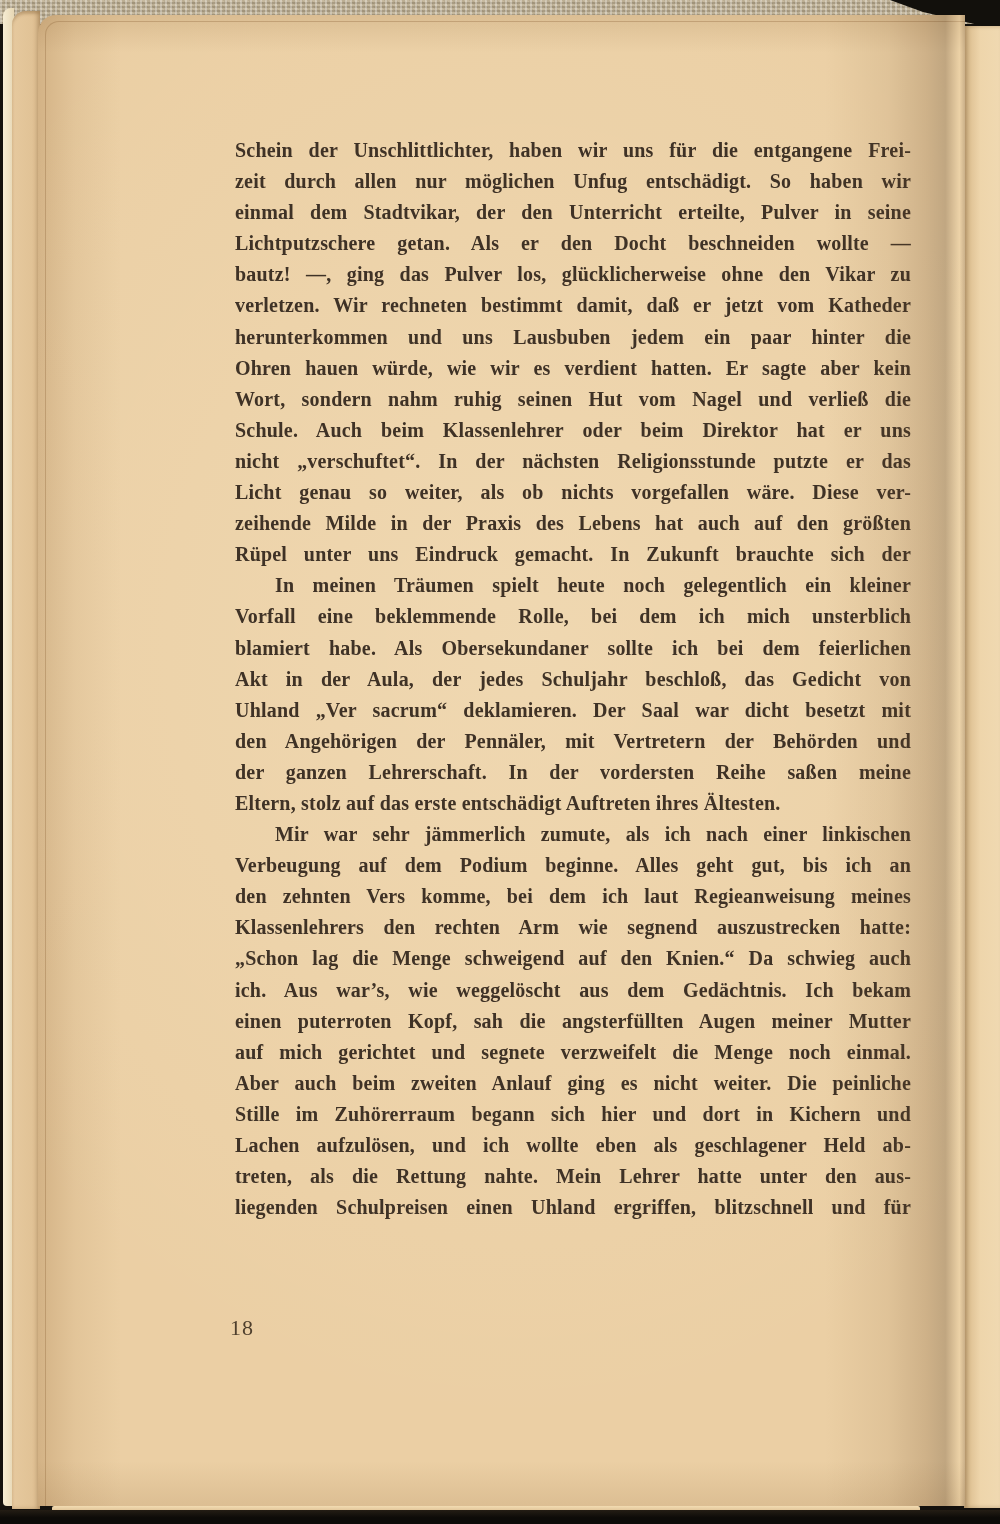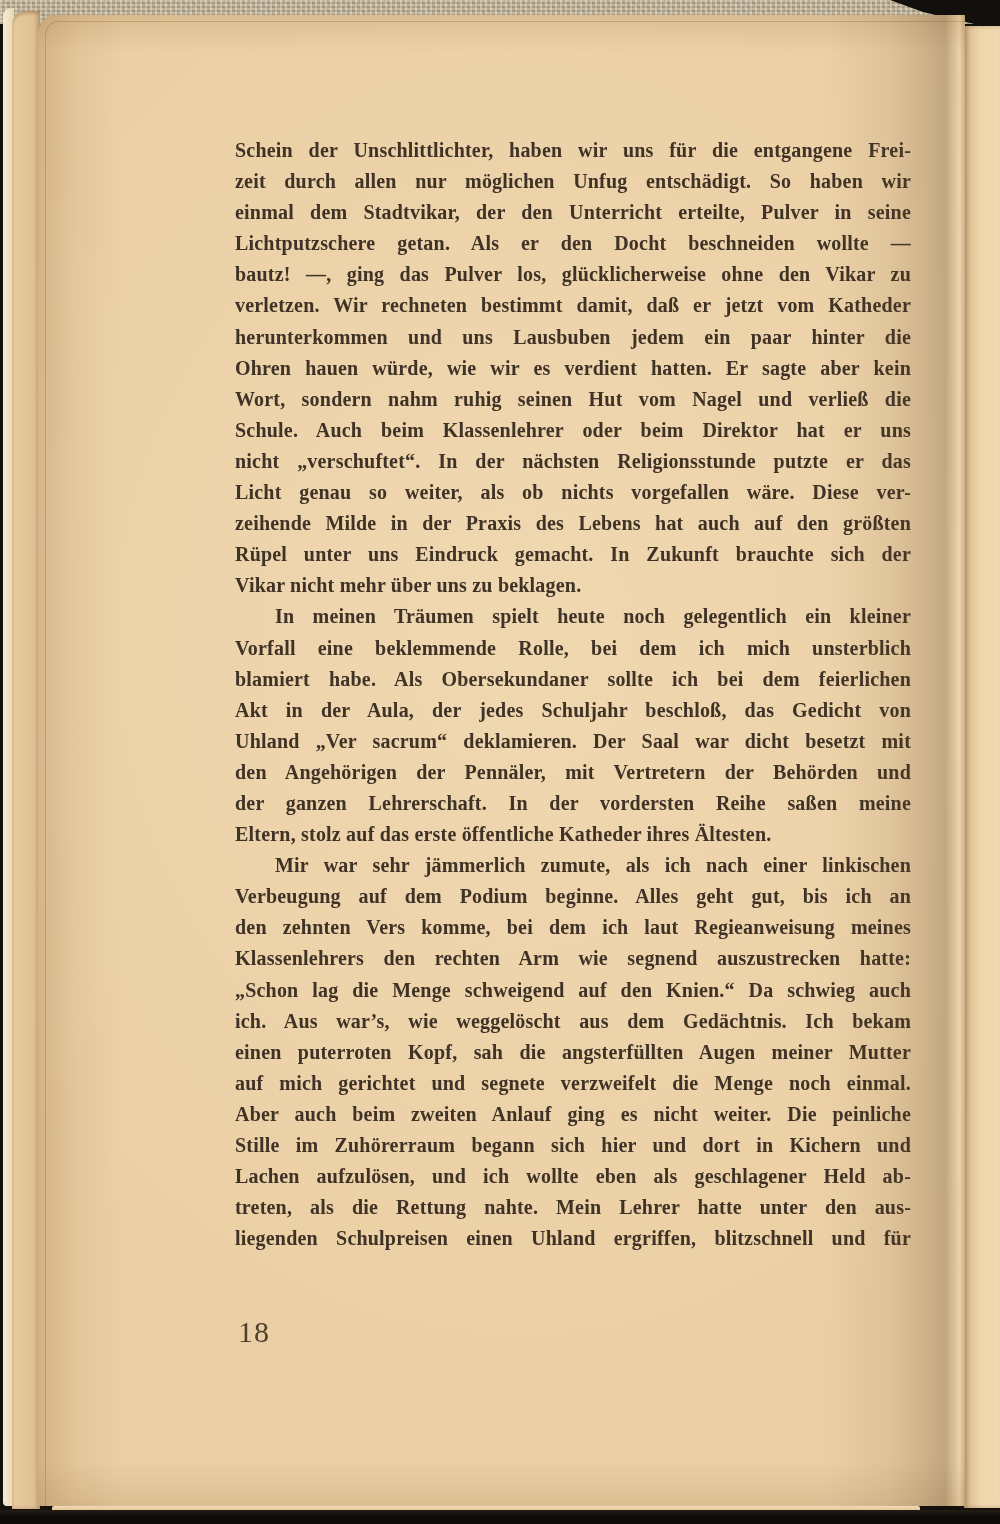--- a/index.html
+++ b/index.html
@@ -92,22 +92,22 @@
   }
   .line{
     height:31.1px;overflow:hidden;
     font-size:20px;font-weight:bold;letter-spacing:.2px;
     text-align:justify;text-align-last:justify;
     white-space:normal;
   }
   .line.endp{text-align-last:left;}
   .line.indent{text-indent:40px;}
   .page-number{
-    position:absolute;left:200px;top:1300px;
-    font-size:30px;font-weight:normal;letter-spacing:1px;color:#4e3f2d;
+    position:absolute;left:192px;top:1300px;
+    font-size:22px;font-weight:normal;letter-spacing:1px;color:#4e3f2d;
   }
 </style>
 </head>
 <body>
 
 <div class="scene">
   <div class="cloth-top"></div>
   <div class="cover-corner"></div>
 
   <div class="edge-white"></div>
@@ -126,29 +126,28 @@
       <div class="line">bautz! —, ging das Pulver los, glücklicherweise ohne den Vikar zu</div>
       <div class="line">verletzen. Wir rechneten bestimmt damit, daß er jetzt vom Katheder</div>
       <div class="line">herunterkommen und uns Lausbuben jedem ein paar hinter die</div>
       <div class="line">Ohren hauen würde, wie wir es verdient hatten. Er sagte aber kein</div>
       <div class="line">Wort, sondern nahm ruhig seinen Hut vom Nagel und verließ die</div>
       <div class="line">Schule. Auch beim Klassenlehrer oder beim Direktor hat er uns</div>
       <div class="line">nicht „verschuftet“. In der nächsten Religionsstunde putzte er das</div>
       <div class="line">Licht genau so weiter, als ob nichts vorgefallen wäre. Diese ver-</div>
       <div class="line">zeihende Milde in der Praxis des Lebens hat auch auf den größten</div>
       <div class="line">Rüpel unter uns Eindruck gemacht. In Zukunft brauchte sich der</div>
-      <div class="line endp">Vikar nicht mehr über uns zu beklagen.</div>
       <div class="line indent">In meinen Träumen spielt heute noch gelegentlich ein kleiner</div>
       <div class="line">Vorfall eine beklemmende Rolle, bei dem ich mich unsterblich</div>
       <div class="line">blamiert habe. Als Obersekundaner sollte ich bei dem feierlichen</div>
       <div class="line">Akt in der Aula, der jedes Schuljahr beschloß, das Gedicht von</div>
       <div class="line">Uhland „Ver sacrum“ deklamieren. Der Saal war dicht besetzt mit</div>
       <div class="line">den Angehörigen der Pennäler, mit Vertretern der Behörden und</div>
       <div class="line">der ganzen Lehrerschaft. In der vordersten Reihe saßen meine</div>
-      <div class="line endp">Eltern, stolz auf das erste öffentliche Katheder ihres Ältesten.</div>
+      <div class="line endp">Eltern, stolz auf das erste entschädigt Auftreten ihres Ältesten.</div>
       <div class="line indent">Mir war sehr jämmerlich zumute, als ich nach einer linkischen</div>
       <div class="line">Verbeugung auf dem Podium beginne. Alles geht gut, bis ich an</div>
       <div class="line">den zehnten Vers komme, bei dem ich laut Regieanweisung meines</div>
       <div class="line">Klassenlehrers den rechten Arm wie segnend auszustrecken hatte:</div>
       <div class="line">„Schon lag die Menge schweigend auf den Knien.“ Da schwieg auch</div>
       <div class="line">ich. Aus war’s, wie weggelöscht aus dem Gedächtnis. Ich bekam</div>
       <div class="line">einen puterroten Kopf, sah die angsterfüllten Augen meiner Mutter</div>
       <div class="line">auf mich gerichtet und segnete verzweifelt die Menge noch einmal.</div>
       <div class="line">Aber auch beim zweiten Anlauf ging es nicht weiter. Die peinliche</div>
       <div class="line">Stille im Zuhörerraum begann sich hier und dort in Kichern und</div>

